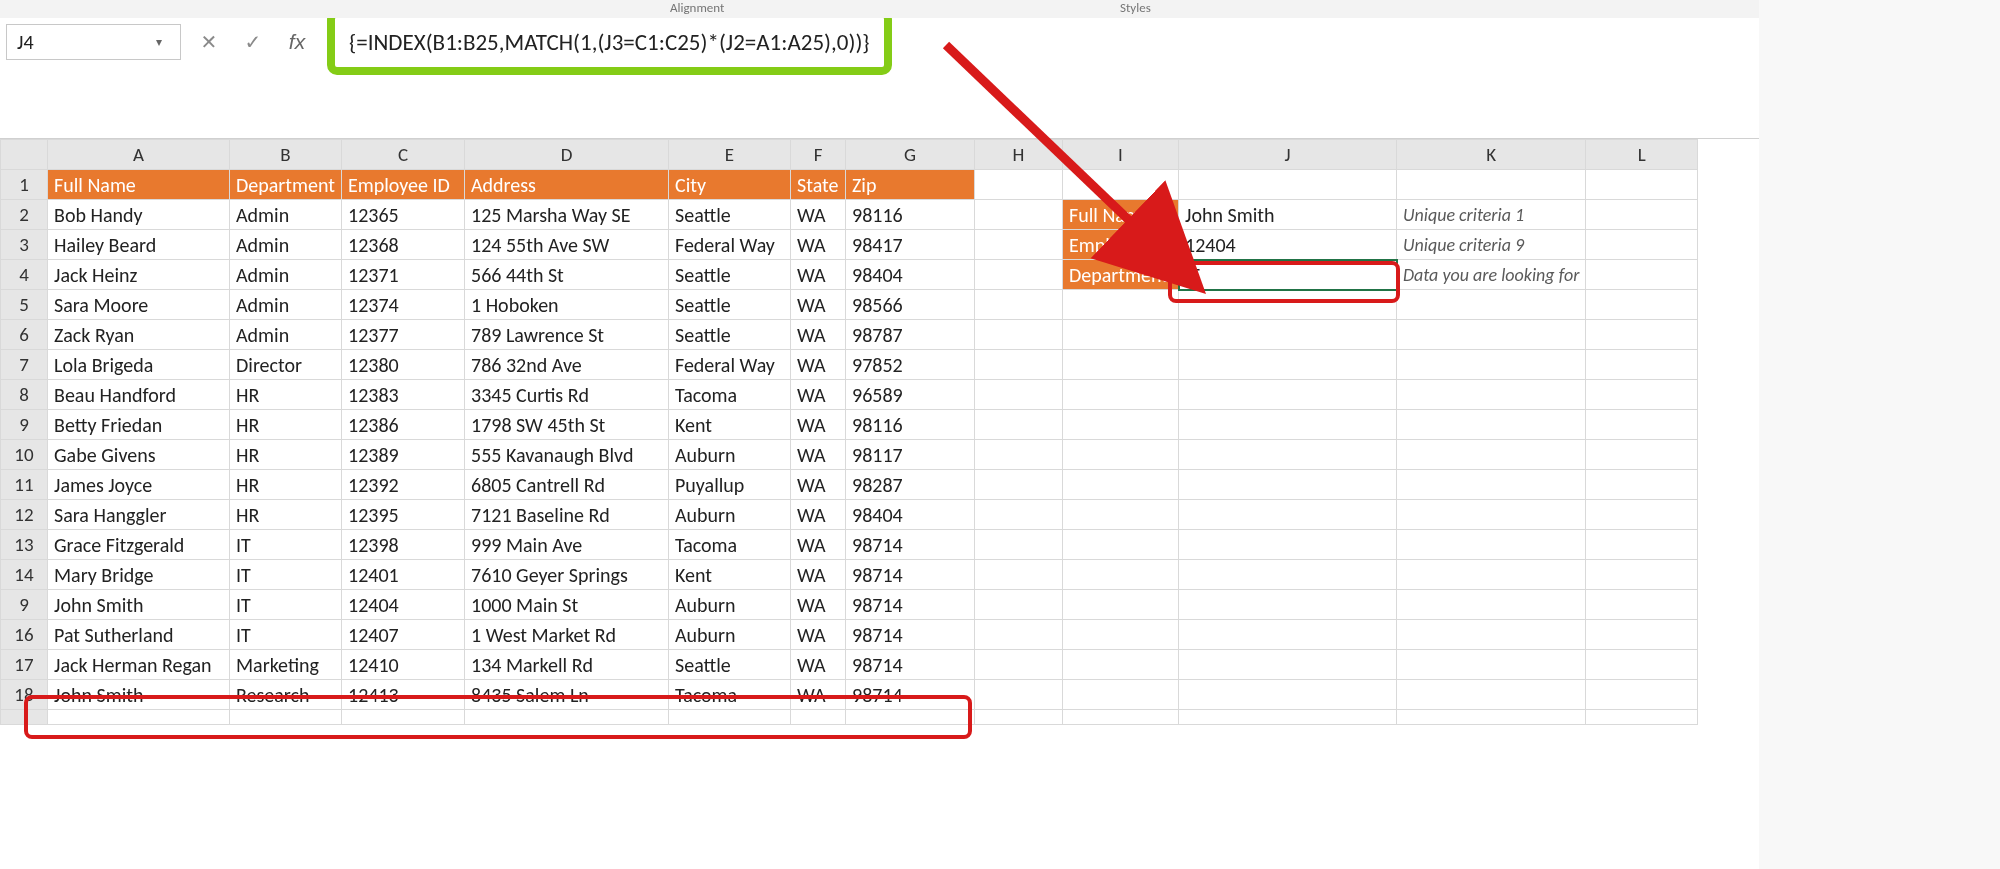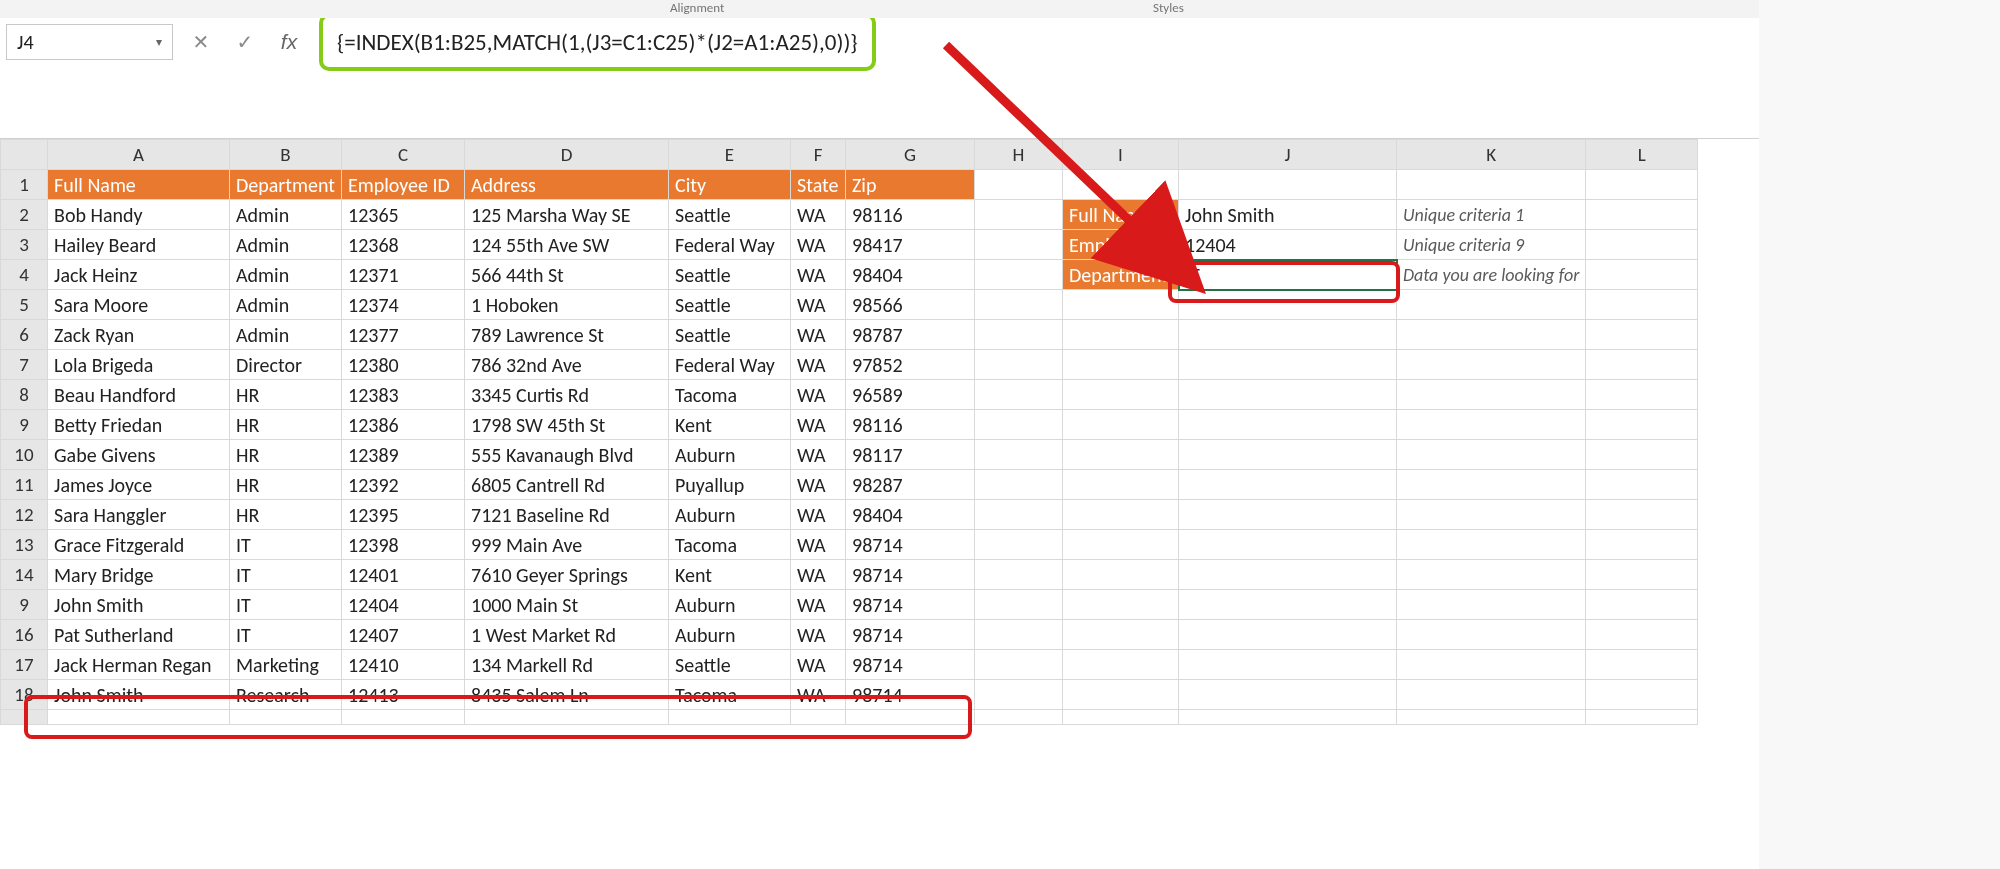--- a/index.html
+++ b/index.html
@@ -45,21 +45,21 @@
     height: 40px;
     padding: 4px 6px 0 6px;
   }
   .namebox {
     width: 145px;
     height: 34px;
     border: 1px solid #c8c8c8;
     display: flex;
     align-items: center;
     justify-content: space-between;
-    padding: 0 10px 0 10px;
+    padding: 0 18px 0 10px;
     position: relative;
     background: #fff;
   }
   .namebox .nbtxt { }
   .namebox .chev {
     font-size: 12px;
     color: #666;
   }
   .fbar-buttons {
     display: flex;
@@ -83,21 +83,21 @@
     color: #666;
   }
   .formulabox-wrap {
     flex: 1;
     padding: 4px 10px 0 8px;
     height: 40px;
     display: flex;
     align-items: center;
   }
   .formulabox {
-    border: 4px solid #84cc16;
+    border: 8px solid #84cc16;
     border-radius: 10px;
     padding: 11px 14px;
     font-size: 23px;
     background: #fff;
     white-space: nowrap;
   }
 
   
   .grid-wrap {
     position: relative;
@@ -186,21 +186,21 @@
 
 </style>
 </head>
 <body>
 
 <div class="whole">
 
   <div class="hintrow">
     <span class="hint" style="left:80px;"></span>
     <span class="hint" style="left:670px;">Alignment</span>
-    <span class="hint" style="left:1153px;">Styles</span>
+    <span class="hint" style="left:1120px;">Styles</span>
   </div>
 
   <div class="fbar">
     <div class="namebox-wrap">
       <div class="namebox">
         <span class="nbtxt">J4</span>
         <span class="chev">▾</span>
       </div>
     </div>
     <div class="fbar-buttons">

